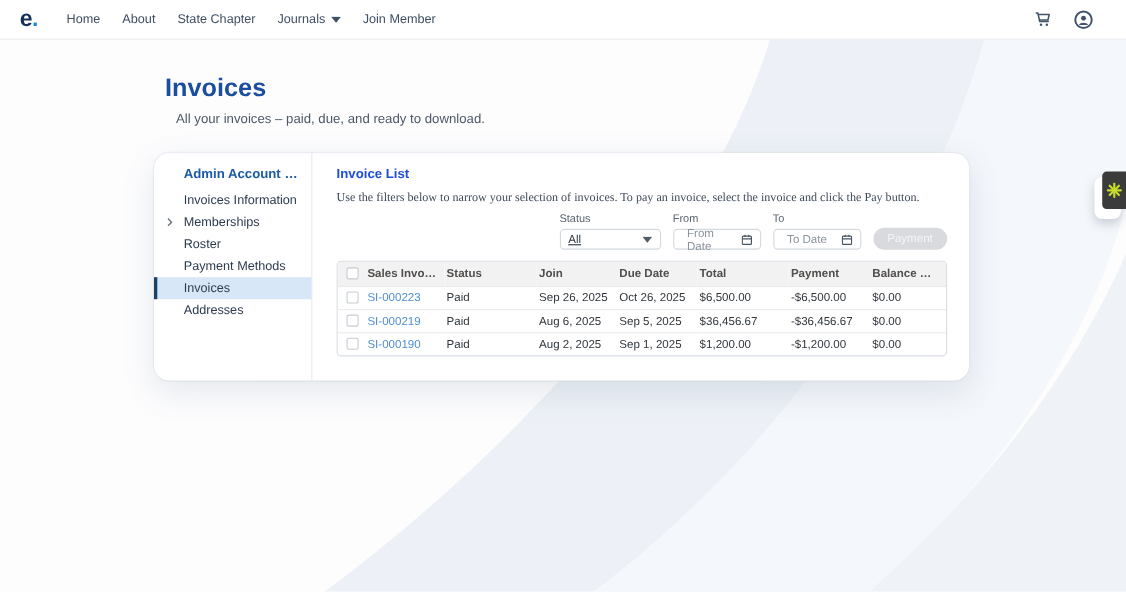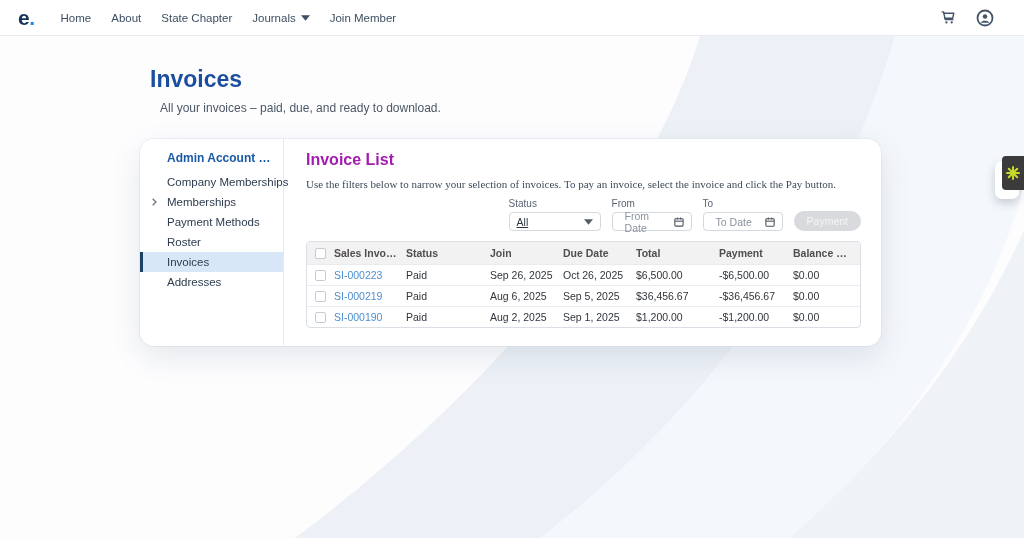--- a/index.html
+++ b/index.html
@@ -45,21 +45,21 @@
   }
   .side-item {
     position:relative; font-size:11.5px; color:#2c3c4e; padding:4px 8px 4px 27px;
     cursor:pointer; white-space:nowrap;
   }
   .side-item .chev { position:absolute; left:12px; top:6px; color:#6a7684; }
   .side-item.selected { background:#d8e7f8; border-left:3px solid #1b4167; padding-left:24px; }
 
   
   .main { flex:1; padding:12px 20px 0 22px; position:relative; }
-  .panel-title { font-size:16px; font-weight:700; color:#a21caf; }
+  .panel-title { font-size:12px; font-weight:700; color:#1d4ed8; }
   .panel-desc { font-size:11px; color:#3f4b59; margin-top:9px;font-family:Liberation Serif, serif; }
 
   .filters { display:flex; justify-content:flex-end; align-items:flex-end; gap:11px; margin-top:8px; }
   .fgroup { display:flex; flex-direction:column; }
   .flabel { font-size:10px; color:#5a6572; margin-bottom:3px; }
   .control {
     height:19px; border:1px solid #d4d9e0; border-radius:4px; background:#fff;
     display:flex; align-items:center; justify-content:space-between;
     font-size:10.5px; padding:0 7px; cursor:pointer;
   }
@@ -136,26 +136,26 @@
   </div>
 </header>
 
 <h1 class="page-title">Invoices</h1>
 <div class="page-subtitle">All your invoices – paid, due, and ready to download.</div>
 
 <div class="card">
   <aside class="side">
     <div class="side-title">Admin Account Setti...</div>
     <div id="side-items">
-        <div class="side-item">Company Memberships</div>
+        <div class="side-item">Invoices Information</div>
         <div class="side-item"><svg class="chev" width="5" height="8" viewBox="0 0 5 8" fill="none" stroke="#6a7684" stroke-width="1.3">
             <path d="M0.7 0.7 L4 4 L0.7 7.3"></path>
           </svg>Memberships</div>
+        <div class="side-item">Roster</div>
         <div class="side-item">Payment Methods</div>
-        <div class="side-item">Roster</div>
         <div class="side-item selected">Invoices</div>
         <div class="side-item">Addresses</div>
       </div>
   </aside>
 
   <section class="main">
     <div class="panel-title">Invoice List</div>
     <div class="panel-desc">Use the filters below to narrow your selection of invoices. To pay an invoice, select the invoice and click the Pay button.</div>
 
     <div class="filters">

